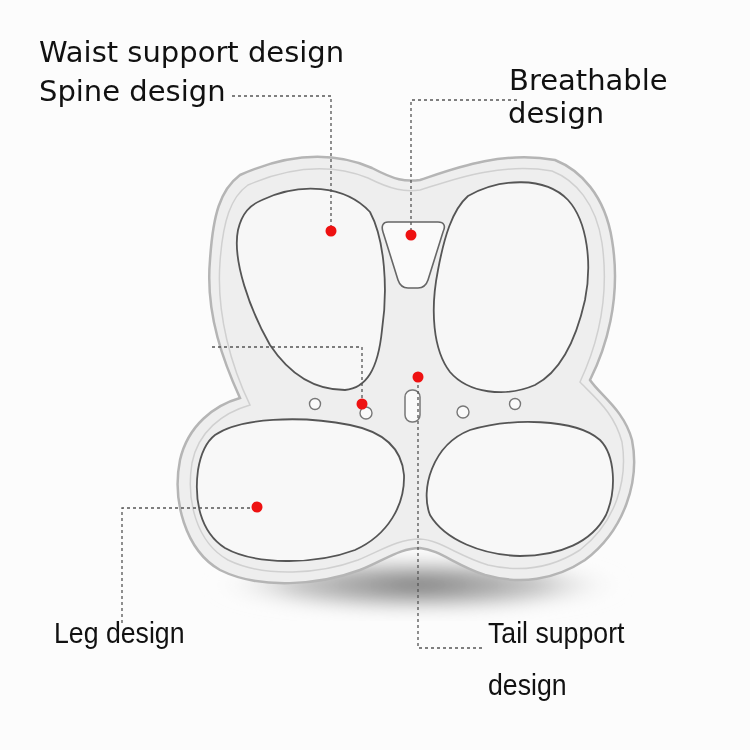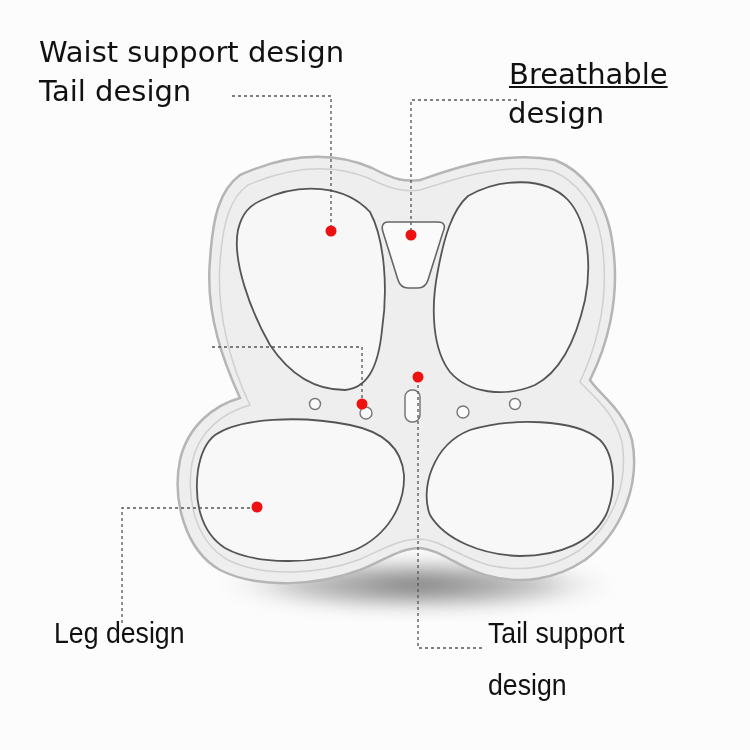--- a/index.html
+++ b/index.html
@@ -124,18 +124,18 @@
   </g>
 
   <circle cx="331" cy="231" r="5.5" fill="#ee1111"></circle>
   <circle cx="411" cy="235" r="5.5" fill="#ee1111"></circle>
   <circle cx="362" cy="404" r="5.5" fill="#ee1111"></circle>
   <circle cx="418" cy="377" r="5.5" fill="#ee1111"></circle>
   <circle cx="257" cy="507" r="5.5" fill="#ee1111"></circle>
 </svg>
 
 <div class="label" style="left:39px; top:38px;">Waist support design</div>
-<div class="label" style="left:39px; top:77px;">Tail design</div>
-<div class="label" style="left:509px; top:60px;text-decoration:underline;">Breathable</div>
+<div class="label" style="left:39px; top:77px;">Spine design</div>
+<div class="label" style="left:509px; top:66px;">Breathable</div>
 <div class="label" style="left:508px; top:99px;">design</div>
 <div class="label cond" style="left:54px; top:619px;">Leg design</div>
 <div class="label cond" style="left:488px; top:619px;">Tail support</div>
 <div class="label cond" style="left:488px; top:671px;">design</div>
 
 </body></html>

